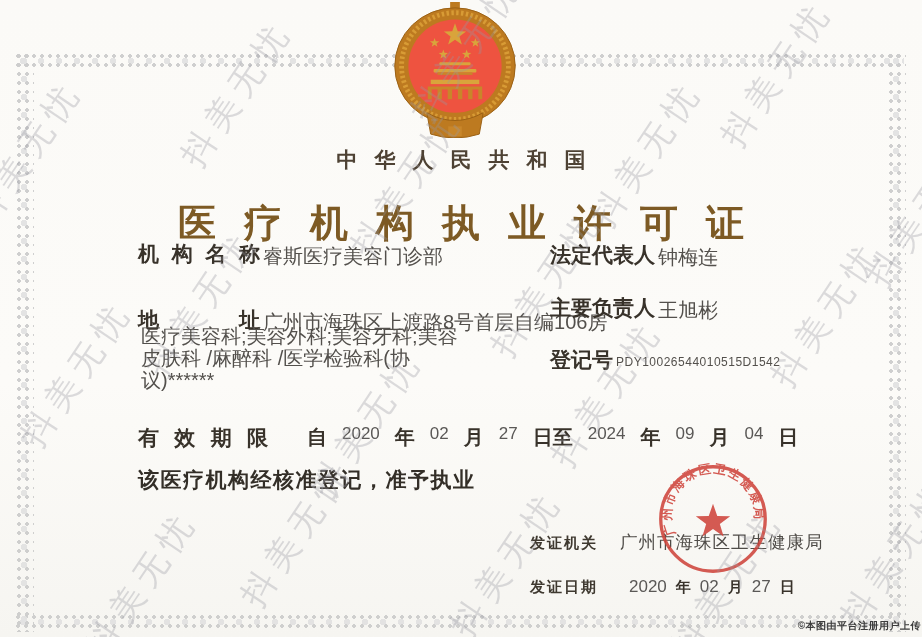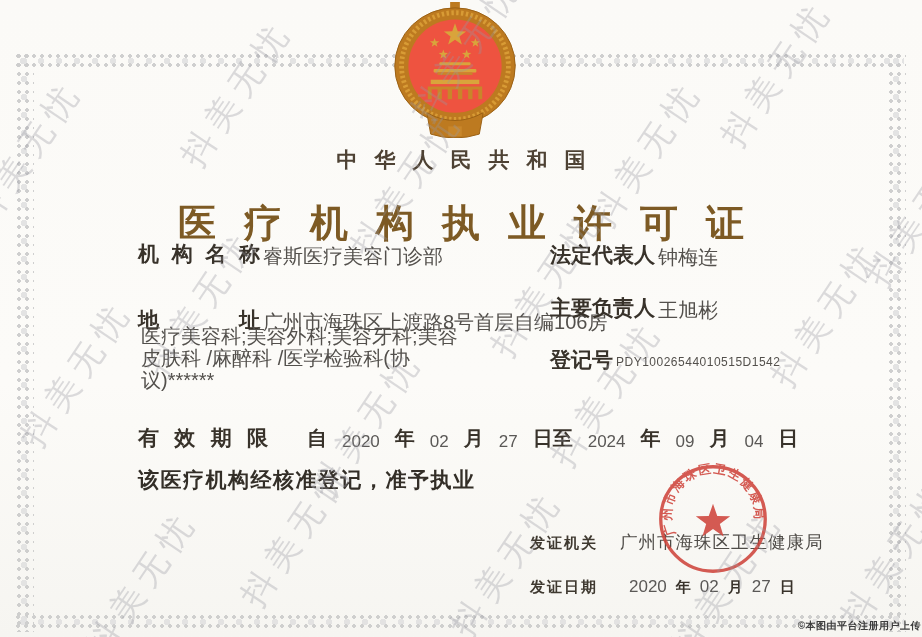--- a/index.html
+++ b/index.html
@@ -57,21 +57,21 @@
   .f-subj{left:138px; top:320px;}
   .f-subj .val{width:332px;}
   .f-legal{left:550px; top:241px;}
   .f-princ{left:550px; top:294px;}
   .f-reg{left:550px; top:346px;}
   .f-reg .val{font-size:12px; letter-spacing:.5px;}
 
   
   .validity-row{
     position:absolute; left:138px; top:424px; z-index:3;
-    display:flex; align-items:flex-end; gap:15px;
+    display:flex; align-items:flex-start; gap:15px;
   }
   .validity-row .lbl{margin-right:24px;}
   .cn{
     font-family:"Liberation Serif","DejaVu Serif",serif; font-weight:bold;
     font-size:20px; color:#38322a;
   }
   .num{font-size:17px; color:#5a5856;}
 
   .statement{
     position:absolute; left:138px; top:466px; z-index:3;

